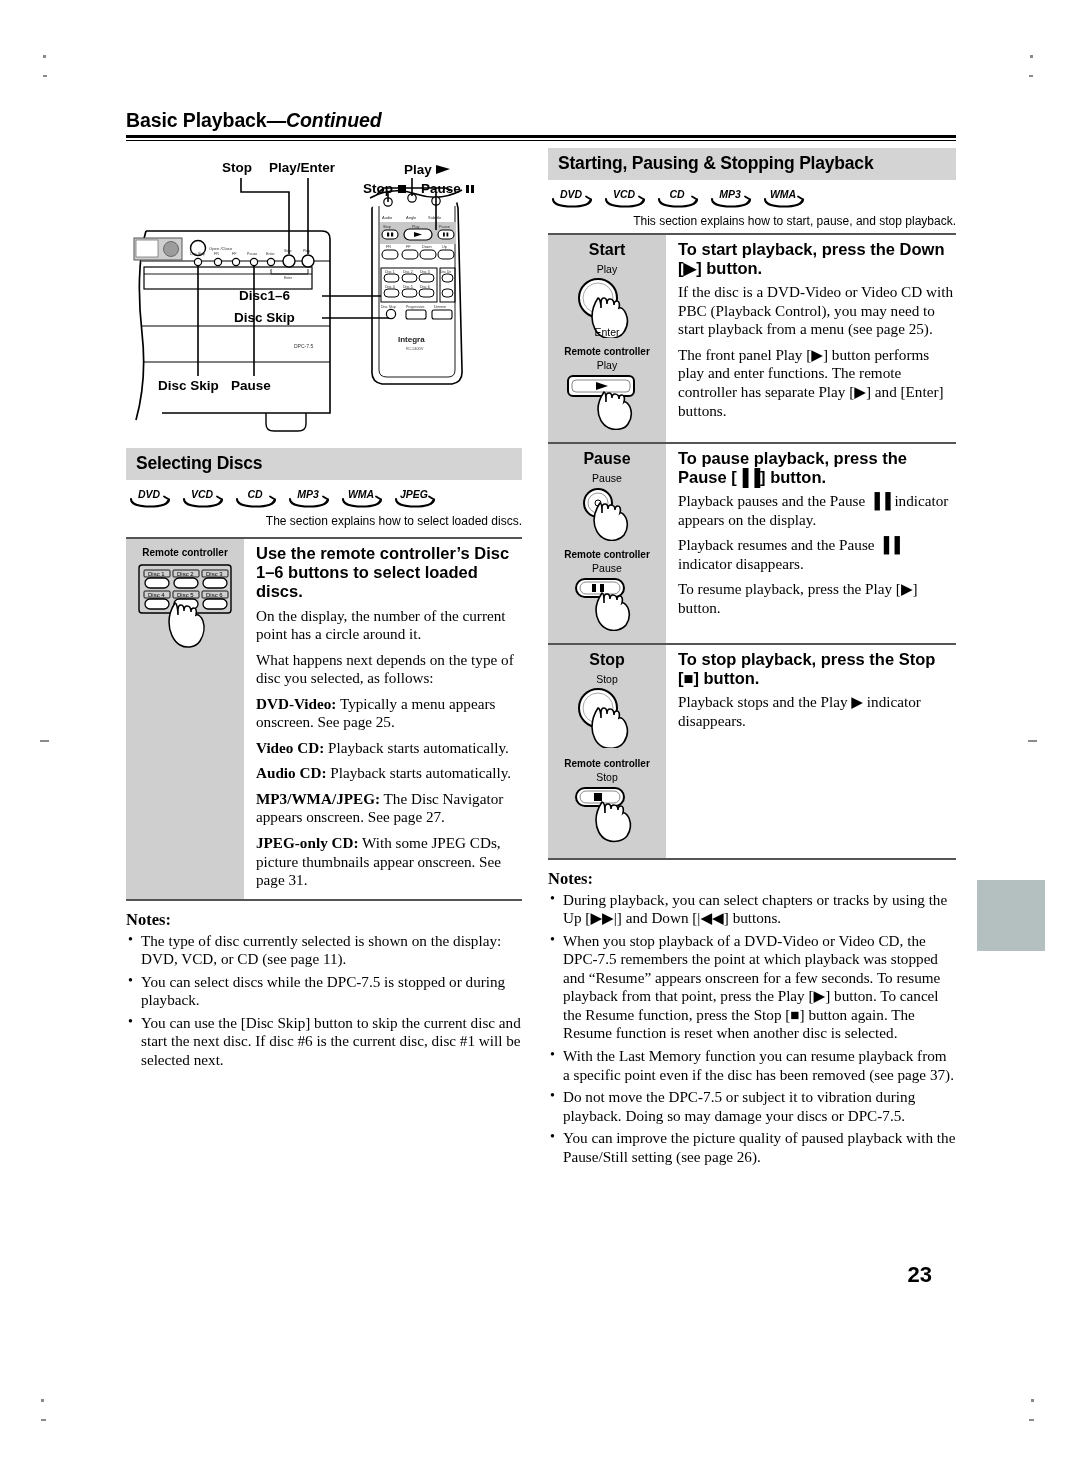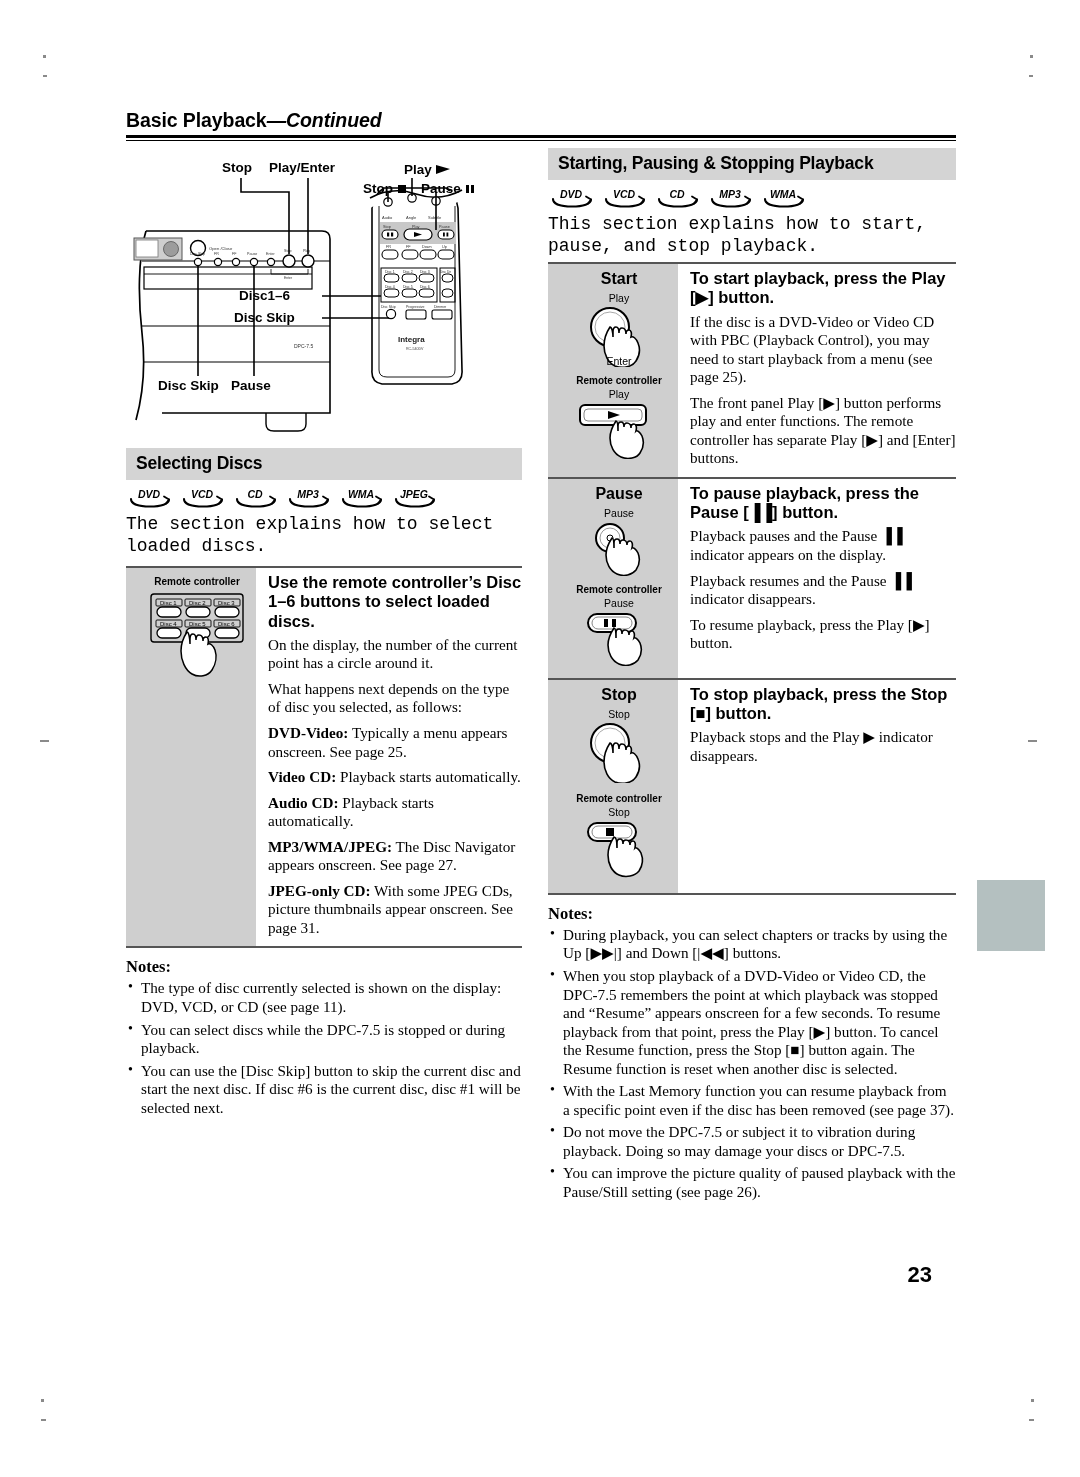--- a/index.html
+++ b/index.html
@@ -89,25 +89,25 @@
   }
   .badge {
     position: relative;
     width: 44px;
     height: 21px;
   }
   .badge svg { display:block; }
 
   
   .bodytext {
-    font-family: Liberation Mono, monospace;
-    font-size: 18px;
+    font-family: Liberation Sans, sans-serif;
+    font-size: 12px;
     line-height: 1.22;
     margin: 4px 0 8px 0;
-    text-align: left;
+    text-align: right;
   }
   .bodytext.tight { margin-bottom: 4px; }
 
   
   .itable {
     border-top: 2.5px solid #555;
     border-bottom: 2.5px solid #555;
     width: 100%;
     display: flex;
     flex-direction: column;
@@ -115,21 +115,21 @@
   .irow {
     display: flex;
     border-bottom: 2px solid #555;
   }
   .irow:last-child { border-bottom: none; }
   .icell-left {
     background: #cfcfcf;
     width: 118px;
     min-width: 118px;
     position: relative;
-    padding: 6px 0 8px 12px;
+    padding: 6px 0 8px 0;
   }
   .icell-right {
     padding: 5px 0 9px 12px;
     flex: 1;
   }
   .ihead {
     font-family: "Liberation Sans", sans-serif;
     font-weight: bold;
     font-size: 16px;
     text-align: center;
@@ -582,21 +582,21 @@
             <svg width="118" height="58" viewBox="0 0 118 58">
               <rect x="20" y="4" width="66" height="20" rx="5" fill="#fff" stroke="#000" stroke-width="2"></rect>
               <rect x="24" y="8" width="58" height="12" rx="4" fill="#fff" stroke="#888" stroke-width="1"></rect>
               <polygon points="48,10 60,14 48,18" fill="#000"></polygon>
               <g fill="#fff" stroke="#000" stroke-width="1.6">
                 <path d="M56,20 C52,26 50,31 50,37 C50,45 54,53 61,56 C68,59 77,57 80,52 C84,46 84,40 82,35 C80,31 77,29 76,30 C77,26 76,23 74,23 C72,23 71,25 71,27 C71,24 69,22 67,22 C65,22 64,24 64,26 C64,23 63,21 61,21 C59,21 58,22 58,25 L58,30 C58,26 58,20 56,20 Z"></path>
               </g>
             </svg>
           </div>
           <div class="icell-right">
-            <div class="ibold">To start playback, press the Play [▶] button.</div>
+            <div class="ibold">To start playback, press the Down [▶] button.</div>
             <div class="ipara">If the disc is a DVD-Video or Video CD with PBC (Playback Control), you may need to start playback from a menu (see page 25).</div>
             <div class="ipara">The front panel Play [▶] button performs play and enter functions. The remote controller has separate Play [▶] and [Enter] buttons.</div>
           </div>
         </div>
 
         <div class="irow">
           <div class="icell-left">
             <div class="ihead">Pause</div>
             <div class="sublabel">Pause</div>
             <svg width="118" height="56" viewBox="0 0 118 56">

